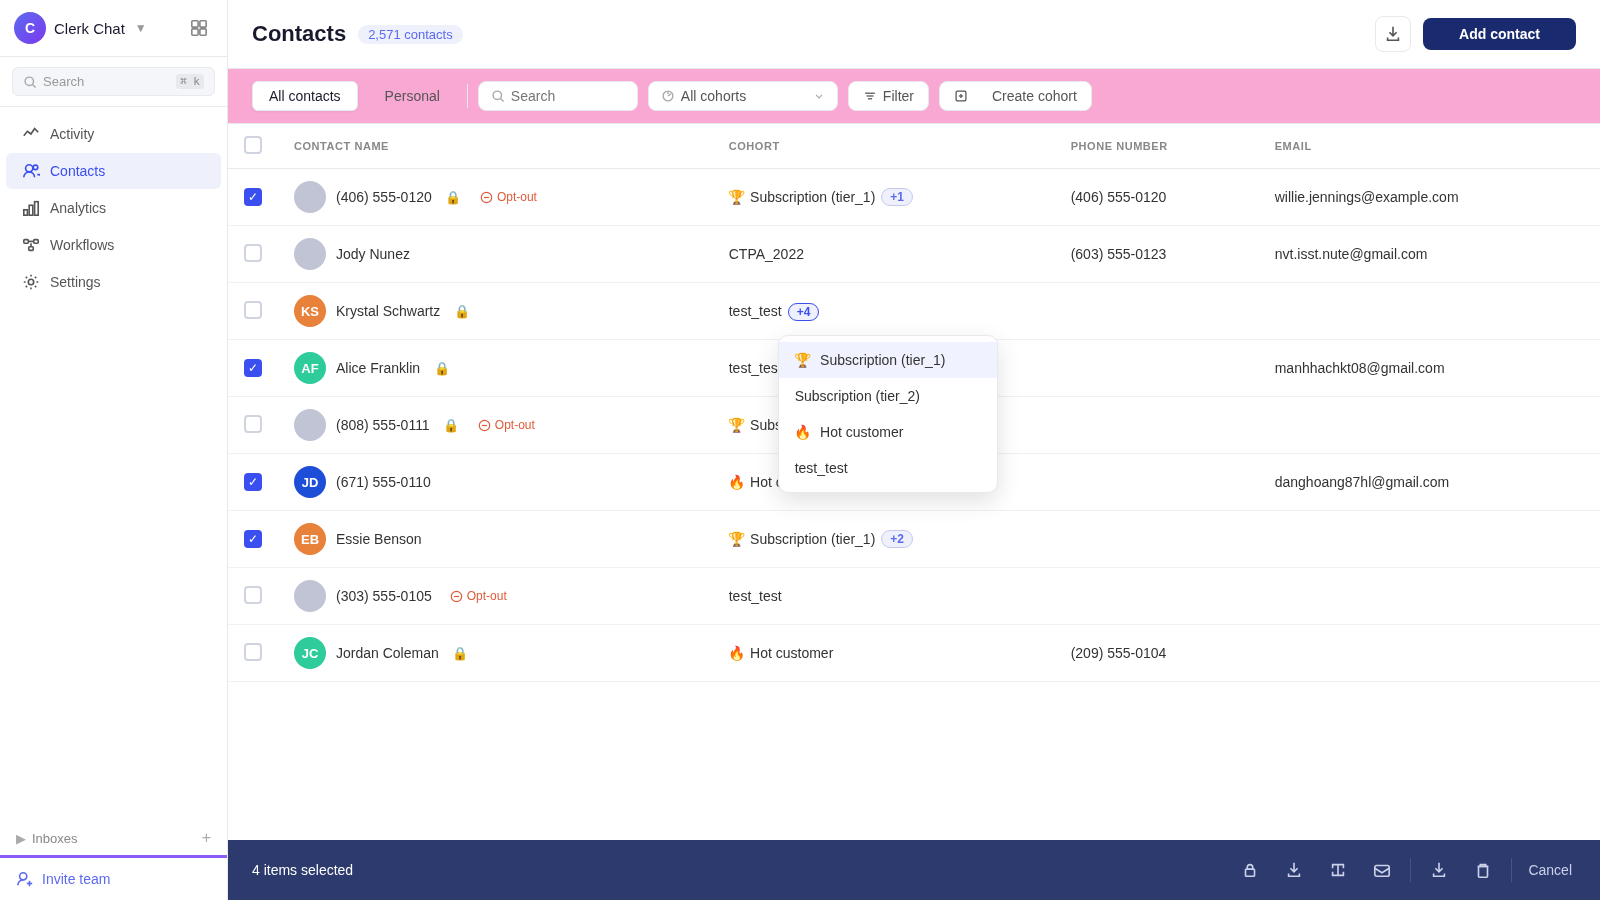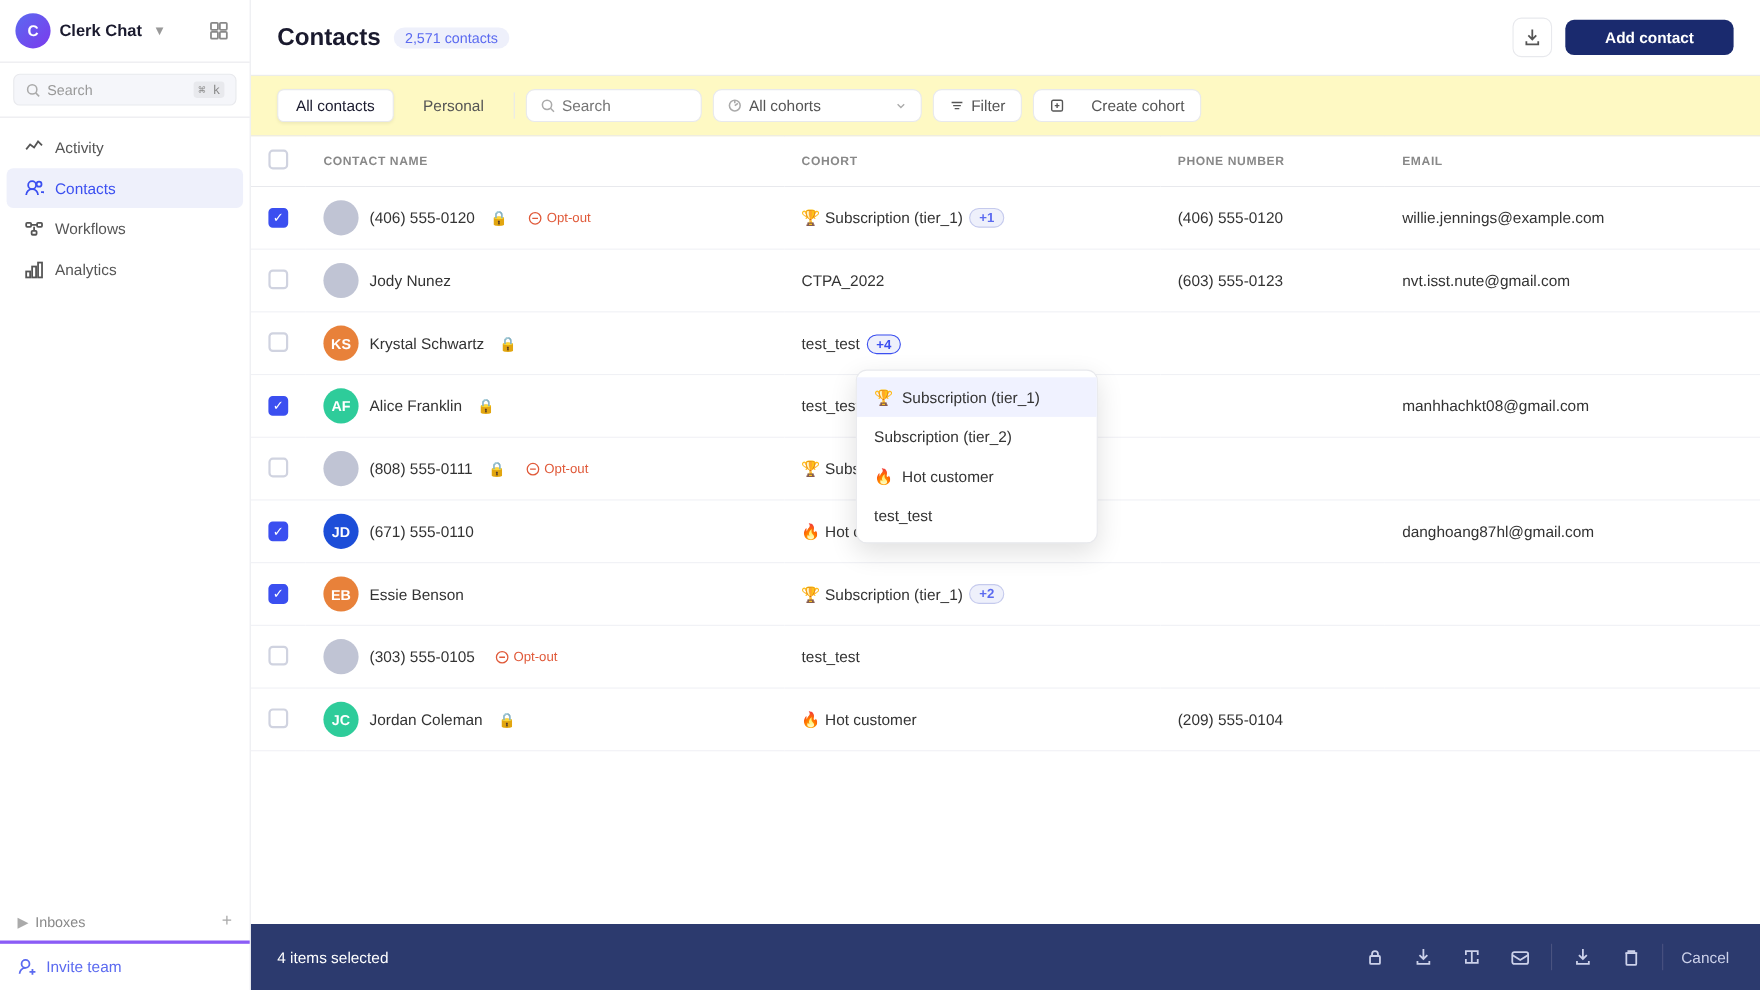--- a/index.html
+++ b/index.html
@@ -2,21 +2,21 @@
 <html><head>
   <meta charset="utf-8">
   <style>
     * { box-sizing: border-box; margin: 0; padding: 0; }
     body { font-family: -apple-system, BlinkMacSystemFont, 'Segoe UI', sans-serif; background: #f5f6fa; display: flex; height: 900px; overflow: hidden; font-size: 14px; }
 
     
     .sidebar { width: 228px; background: #fff; border-right: 1px solid #e8e9ed; display: flex; flex-direction: column; flex-shrink: 0; height: 100%; }
     .sidebar-header { padding: 12px 14px; display: flex; align-items: center; gap: 8px; border-bottom: 1px solid #e8e9ed; }
     .sidebar-logo { width: 32px; height: 32px; background: linear-gradient(135deg, #5b6af0, #7c3aed); border-radius: 50%; display: flex; align-items: center; justify-content: center; color: #fff; font-weight: bold; font-size: 14px; }
-    .sidebar-app-name { font-weight: 700; font-size: 15px; color: #1a1a2e; }
+    .sidebar-app-name { font-weight: 400; font-size: 15px; color: #1a1a2e; }
     .sidebar-app-name-chevron { color: #999; font-size: 12px; margin-left: 2px; }
     .sidebar-icon-btn { margin-left: auto; width: 28px; height: 28px; display: flex; align-items: center; justify-content: center; color: #888; cursor: pointer; }
 
     .sidebar-search { padding: 10px 12px; border-bottom: 1px solid #e8e9ed; }
     .sidebar-search-box { display: flex; align-items: center; background: #f5f6fa; border: 1px solid #e8e9ed; border-radius: 6px; padding: 6px 10px; gap: 6px; cursor: pointer; width: 100%; }
     .sidebar-search-box span { color: #999; font-size: 13px; flex: 1; }
     .sidebar-search-kbd { background: #e8e9ed; border-radius: 3px; padding: 1px 4px; font-size: 11px; color: #888; }
 
     .sidebar-nav { padding: 8px 0; flex: 1; }
     .nav-item { display: flex; align-items: center; gap: 10px; padding: 9px 16px; cursor: pointer; color: #555; border-radius: 6px; margin: 1px 6px; }
@@ -36,21 +36,21 @@
 
     
     .topbar { padding: 16px 24px; display: flex; align-items: center; gap: 12px; border-bottom: 1px solid #e8e9ed; background: #fff; }
     .topbar-title { font-size: 22px; font-weight: 700; color: #1a1a2e; }
     .topbar-badge { background: #eef0fb; color: #5b6af0; border-radius: 20px; padding: 2px 10px; font-size: 13px; font-weight: 500; }
     .topbar-spacer { flex: 1; }
     .topbar-export { width: 36px; height: 36px; display: flex; align-items: center; justify-content: center; border: 1px solid #e8e9ed; border-radius: 8px; cursor: pointer; color: #555; }
     .topbar-add-btn { background: #1a2a6e; color: #fff; border: none; border-radius: 8px; padding: 8px 36px; font-size: 14px; font-weight: 600; cursor: pointer; }
 
     
-    .filter-bar { padding: 12px 24px; display: flex; align-items: center; gap: 10px; border-bottom: 1px solid #e8e9ed; background: #fef9c3; }
+    .filter-bar { padding: 12px 24px; display: flex; align-items: center; gap: 10px; border-bottom: 1px solid #e8e9ed; background: #f9a8d4; }
     .filter-tab { padding: 6px 16px; border-radius: 6px; font-size: 14px; cursor: pointer; color: #555; border: 1px solid transparent; }
     .filter-tab.active { background: #fff; border: 1px solid #e8e9ed; color: #1a1a2e; font-weight: 500; box-shadow: 0 1px 3px rgba(0,0,0,0.06); }
     .filter-divider { width: 1px; height: 24px; background: #e8e9ed; }
     .search-box { display: flex; align-items: center; gap: 6px; border: 1px solid #e8e9ed; border-radius: 8px; padding: 6px 12px; background: #fff; min-width: 160px; }
     .search-box input { border: none; outline: none; font-size: 14px; color: #555; background: transparent; width: 100px; }
     .cohort-select { display: flex; align-items: center; gap: 6px; border: 1px solid #e8e9ed; border-radius: 8px; padding: 6px 12px; background: #fff; cursor: pointer; min-width: 160px; }
     .cohort-select select { border: none; outline: none; font-size: 14px; color: #555; background: transparent; cursor: pointer; appearance: none; flex: 1; }
     .filter-btn { display: flex; align-items: center; gap: 6px; border: 1px solid #e8e9ed; border-radius: 8px; padding: 6px 14px; background: #fff; cursor: pointer; color: #555; font-size: 14px; }
     .create-cohort-btn { display: flex; align-items: center; gap: 24px; border: 1px solid #e8e9ed; border-radius: 8px; padding: 6px 14px; background: #fff; cursor: pointer; color: #555; font-size: 14px; }
 
@@ -132,35 +132,42 @@
       <svg viewBox="0 0 20 20" fill="none" stroke="currentColor" stroke-width="1.8">
           <circle cx="8" cy="7" r="4"></circle>
           <path d="M2 17c0-3.314 2.686-6 6-6s6 2.686 6 6"></path>
           <circle cx="15" cy="6" r="2.5"></circle>
           <path d="M17 14h2a2 2 0 012 2"></path>
         </svg>
       <span class="nav-item-label">Contacts</span>
     </div>
     <div class="nav-item">
       <svg viewBox="0 0 20 20" fill="none" stroke="currentColor" stroke-width="1.8">
+          <rect x="2" y="12" width="4" height="6"></rect>
+          <rect x="8" y="7" width="4" height="11"></rect>
+          <rect x="14" y="3" width="4" height="15"></rect>
+        </svg>
+      <span class="nav-item-label">Analytics</span>
+    </div>
+    <div class="nav-item">
+      <svg viewBox="0 0 20 20" fill="none" stroke="currentColor" stroke-width="1.8">
           <rect x="2" y="4" width="5" height="4" rx="1"></rect>
           <rect x="13" y="4" width="5" height="4" rx="1"></rect>
           <rect x="7.5" y="12" width="5" height="4" rx="1"></rect>
           <line x1="7" y1="6" x2="13" y2="6"></line>
           <line x1="10" y1="8" x2="10" y2="12"></line>
         </svg>
       <span class="nav-item-label">Workflows</span>
     </div>
     <div class="nav-item">
       <svg viewBox="0 0 20 20" fill="none" stroke="currentColor" stroke-width="1.8">
-          <rect x="2" y="12" width="4" height="6"></rect>
-          <rect x="8" y="7" width="4" height="11"></rect>
-          <rect x="14" y="3" width="4" height="15"></rect>
-        </svg>
-      <span class="nav-item-label">Analytics</span>
+          <circle cx="10" cy="10" r="3"></circle>
+          <path d="M10 2v2M10 16v2M2 10h2M16 10h2M4.22 4.22l1.42 1.42M14.36 14.36l1.42 1.42M4.22 15.78l1.42-1.42M14.36 5.64l1.42-1.42"></path>
+        </svg>
+      <span class="nav-item-label">Settings</span>
     </div>
   </nav>
 
   <div class="sidebar-inboxes">
     <span class="expand-icon">▶</span>
     <span>Inboxes</span>
     <span class="add-icon">+</span>
   </div>
 
   <div class="sidebar-invite">

